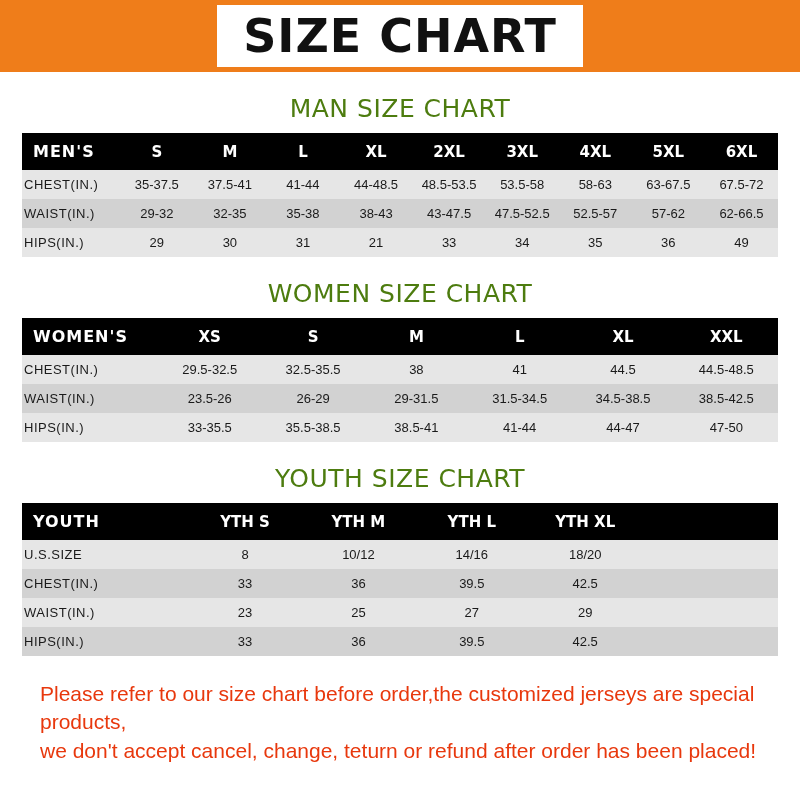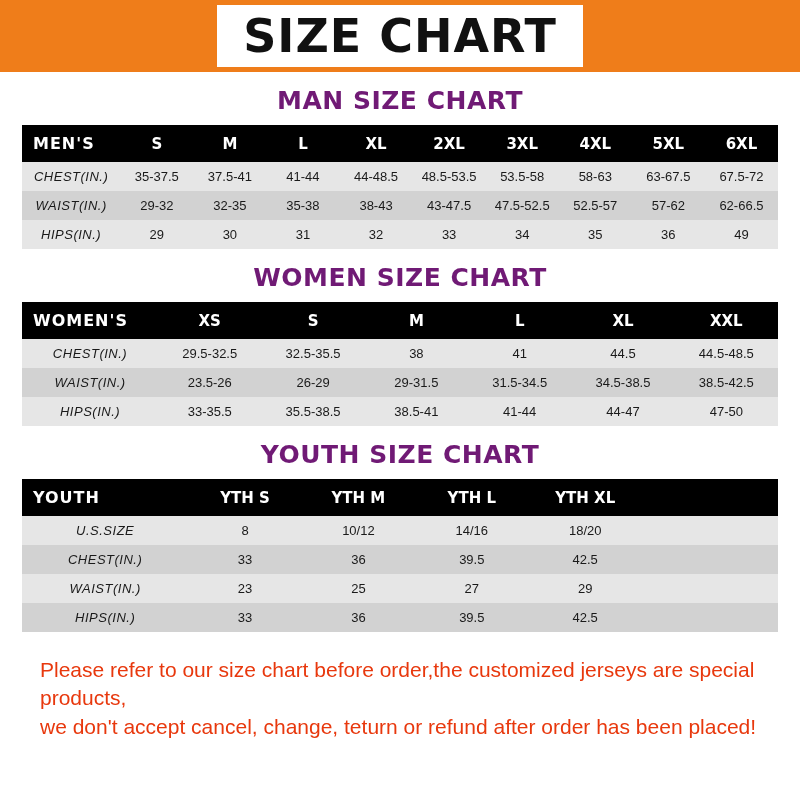--- a/index.html
+++ b/index.html
@@ -53,25 +53,25 @@
     line-height: 62px;
     white-space: nowrap;
   }
   .content {
     padding: 0 22px;
     box-sizing: border-box;
   }
   .section-title {
     text-align: center;
     font-family: "DejaVu Sans", sans-serif;
-    font-weight: bold;
+    font-weight: normal;
     font-size: 25px;
     letter-spacing: 0.5px;
-    color: #701a75;
-    margin: 14px 0 10px 0;
+    color: #4d7c0f;
+    margin: 22px 0 10px 0;
   }
   table.size-table {
     width: 100%;
     border-collapse: collapse;
     table-layout: fixed;
   }
   table.size-table thead th {
     background: #000000;
     color: #ffffff;
     font-family: "DejaVu Sans", sans-serif;
@@ -87,24 +87,23 @@
     font-size: 16px;
   }
   table.size-table tbody td {
     font-family: "Liberation Sans", sans-serif;
     font-size: 13px;
     color: #1a1a1a;
     text-align: center;
     padding: 7px 2px;
   }
   table.size-table tbody td.first-col {
-    text-align: center;
+    text-align: left;
     font-size: 13px;
     letter-spacing: 0.5px;
-    font-style: italic;
   }
   table.size-table tbody tr.row-light td { background: #e6e6e6; }
   table.size-table tbody tr.row-dark td { background: #d2d2d2; }
 
   
   .men-table col.c0 { width: 13%; }
   .women-table col.c0 { width: 18%; }
   .youth-table col.c0 { width: 22%; }
   .youth-table col.cpad { width: 18%; }
 
@@ -181,21 +180,21 @@
           <td>47.5-52.5</td>
           <td>52.5-57</td>
           <td>57-62</td>
           <td>62-66.5</td>
         </tr>
         <tr class="row-light">
           <td class="first-col">HIPS(IN.)</td>
           <td>29</td>
           <td>30</td>
           <td>31</td>
-          <td>32</td>
+          <td>21</td>
           <td>33</td>
           <td>34</td>
           <td>35</td>
           <td>36</td>
           <td>49</td>
         </tr>
       </tbody>
     </table>
 
     <div class="section-title">WOMEN SIZE CHART</div>

